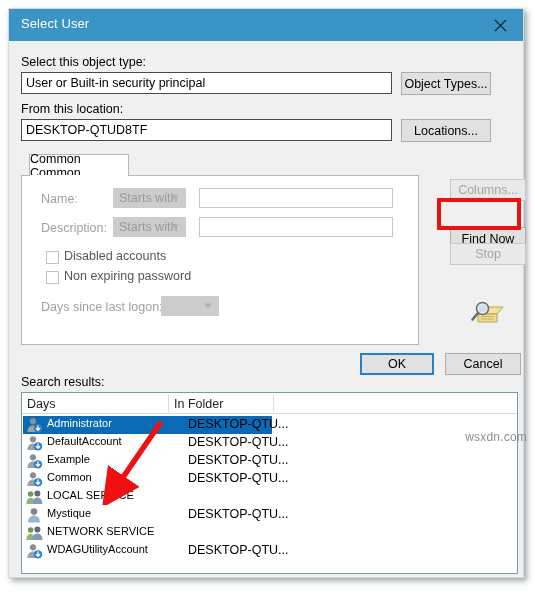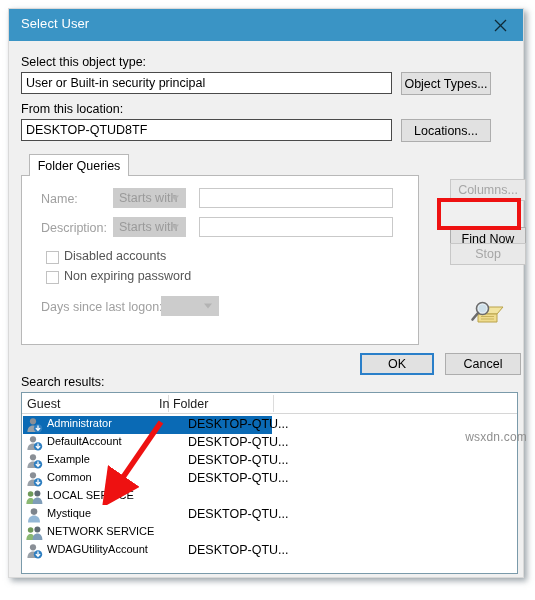--- a/index.html
+++ b/index.html
@@ -236,21 +236,21 @@
     </div>
 
     <div class="label" style="left:12px; top:46px;">Select this object type:</div>
     <div class="textbox" style="left:12px; top:63px; width:371px; height:22px;">User or Built-in security principal</div>
     <div class="btn" style="left:392px; top:63px; width:90px; height:23px;">Object Types...</div>
 
     <div class="label" style="left:12px; top:93px;">From this location:</div>
     <div class="textbox" style="left:12px; top:110px; width:371px; height:22px;">DESKTOP-QTUD8TF</div>
     <div class="btn" style="left:392px; top:110px; width:90px; height:23px;">Locations...</div>
 
-    <div class="tab">Folder Queries</div>
+    <div class="tab">Common Common</div>
     <div class="tabpanel"></div>
     <div class="tab-cover"></div>
 
     <div class="label dim" style="left:32px; top:183px;">Name:</div>
     <div class="combo" style="left:104px; top:179px; width:73px; height:20px;">
       <span>Starts with</span>
       <span class="chev"></span>
     </div>
     <div class="textbox" style="left:190px; top:179px; width:194px; height:20px; border-color:#c9c9c9;"></div>
 
@@ -289,23 +289,23 @@
       </svg>
     </div>
 
     <div class="btn default" style="left:351px; top:344px; width:74px; height:22px;text-align:center;">OK</div>
     <div class="btn" style="left:436px; top:344px; width:76px; height:22px;">Cancel</div>
 
     <div class="label" style="left:12px; top:366px;">Search results:</div>
 
     <div class="listbox">
       <div class="list-header">
-        <div class="hcell" style="left:0px; width:146px;">Guest</div>
+        <div class="hcell" style="left:0px; width:146px;">Days</div>
         <div class="hdiv" style="left:146px;"></div>
-        <div class="hcell" style="left:132px; width:104px;">In Folder</div>
+        <div class="hcell" style="left:147px; width:104px;">In Folder</div>
         <div class="hdiv" style="left:251px;"></div>
       </div>
       <div id="rows">
           <div class="row selected" style="top: 23px;">
             <span class="ricon"><svg width="17" height="16" viewBox="0 0 17 16">
     <circle cx="7" cy="4.3" r="3.1" fill="#8a8f96"></circle>
     <path d="M1.4 15 C1.4 10.4 4 8.4 7 8.4 C10 8.4 12.6 10.4 12.6 15 Z" fill="#9aa1a8"></path>
     <circle cx="12" cy="11.4" r="4.2" fill="#2f7fc1"></circle>
     <path d="M12 8.9 L12 13 M10.2 11.4 L12 13.3 L13.8 11.4" stroke="#ffffff" stroke-width="1.3" fill="none" stroke-linecap="round"></path>
   </svg></span>

